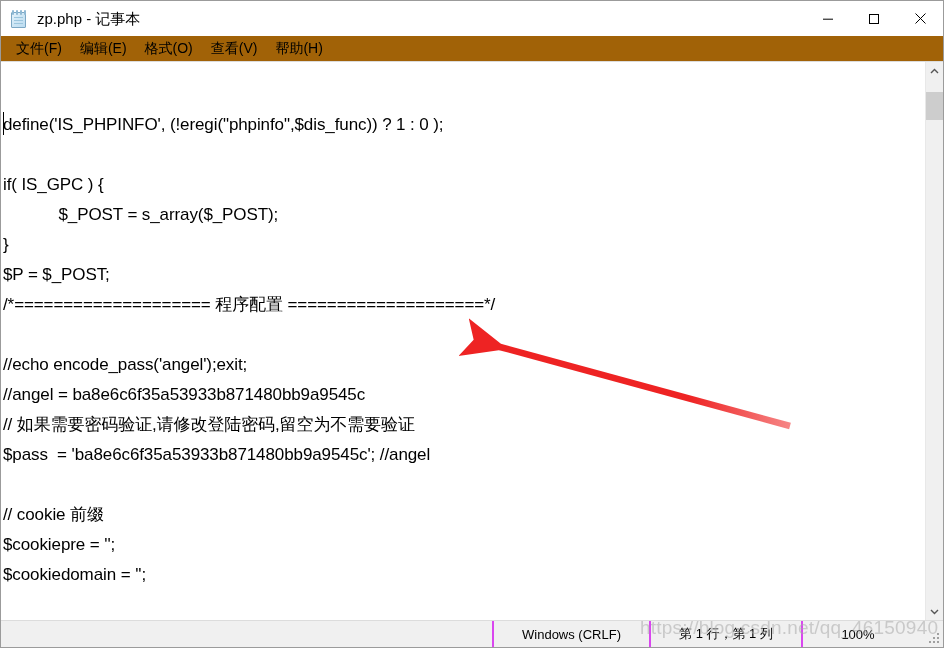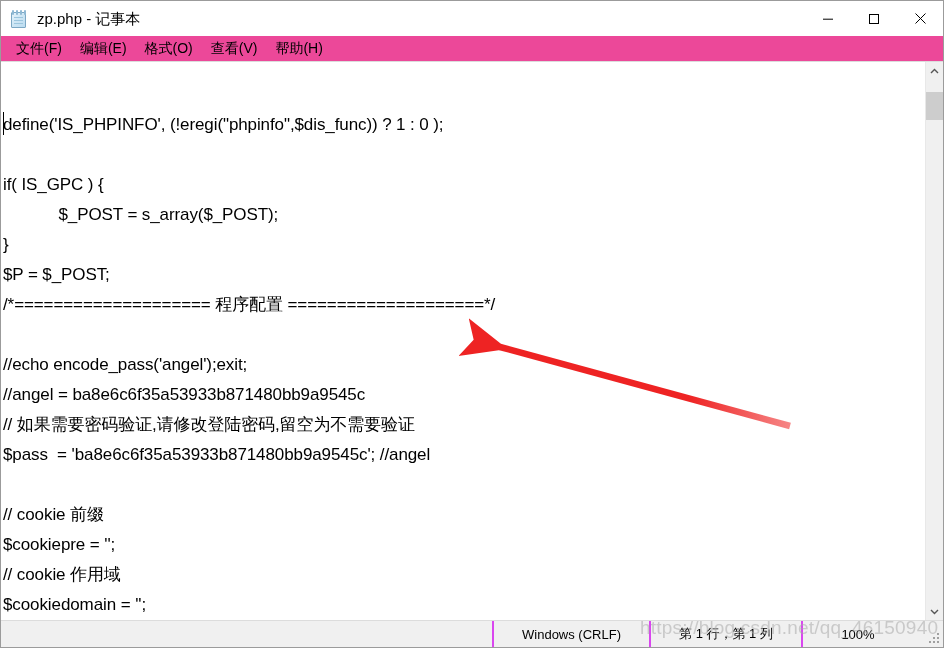--- a/index.html
+++ b/index.html
@@ -99,21 +99,21 @@
     display: flex;
     align-items: center;
     justify-content: center;
   }
   .winbtn svg { display: block; }
 
   
   .menubar {
     height: 25px;
     flex: 0 0 25px;
-    background: #ec4899;
+    background: #a16207;
     display: flex;
     align-items: center;
     padding-left: 6px;
   }
   .menu-item {
     font-size: 14px;
     color: #000000;
     padding: 2px 9px 3px 9px;
     line-height: 18px;
     white-space: nowrap;
@@ -300,21 +300,20 @@
         <div class="code-line">$P = $_POST;</div>
         <div class="code-line">/*==================== 程序配置 ====================*/</div>
         <div class="code-line"></div>
         <div class="code-line">//echo encode_pass('angel');exit;</div>
         <div class="code-line">//angel = ba8e6c6f35a53933b871480bb9a9545c</div>
         <div class="code-line">// 如果需要密码验证,请修改登陆密码,留空为不需要验证</div>
         <div class="code-line">$pass  = 'ba8e6c6f35a53933b871480bb9a9545c'; //angel</div>
         <div class="code-line"></div>
         <div class="code-line">// cookie 前缀</div>
         <div class="code-line">$cookiepre = '';</div>
-        <div class="code-line">// cookie 作用域</div>
         <div class="code-line">$cookiedomain = '';</div>
       </div>
 
     <div class="vscroll">
       <div class="arrow up">
         <svg width="9" height="6" viewBox="0 0 9 6">
           <path d="M1 5 L4.5 1.5 L8 5" stroke="#555" stroke-width="1.4" fill="none"></path>
         </svg>
       </div>
       <div class="thumb"></div>

